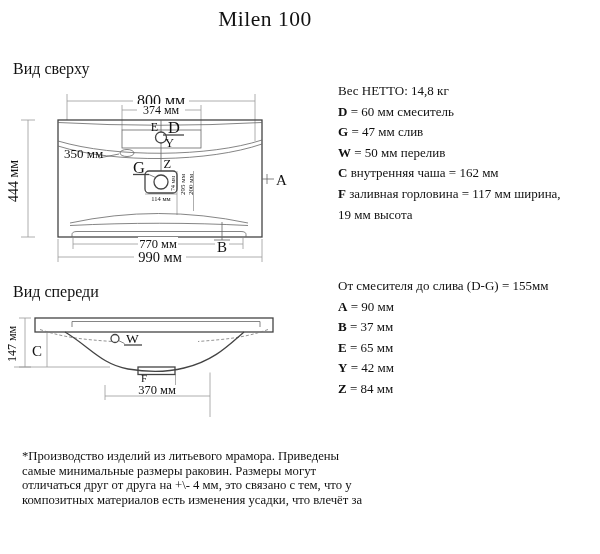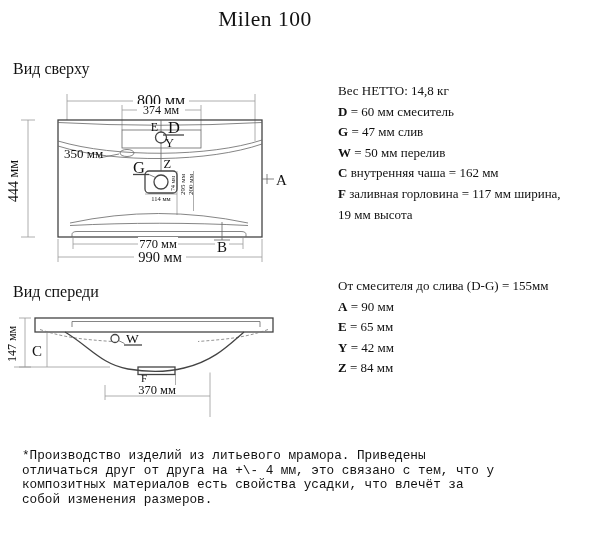--- a/index.html
+++ b/index.html
@@ -8,21 +8,21 @@
   .title{position:absolute;top:7px;left:0;width:530px;text-align:center;
          font-size:21.5px;letter-spacing:.5px;}
   .view-label{position:absolute;font-size:16px;}
   .view-label.top{left:13px;top:60px;}
   .view-label.front{left:13px;top:283px;}
   .specs{position:absolute;left:338px;font-size:13px;line-height:20.6px;white-space:nowrap;}
   .specs.block1{top:81px;}
   .specs.block2{top:269px;margin-top:7px;}
   .specs b{font-weight:bold;}
   .disclaimer{position:absolute;left:22px;top:449px;font-size:12.7px;line-height:14.7px;
-              white-space:nowrap;font-family:Liberation Mono, monospace;}
+              white-space:nowrap;}
   svg{position:absolute;left:0;}
   svg.topview{top:85px;}
   svg.frontview{top:305px;}
   svg text{font-family:"Liberation Serif","DejaVu Serif",serif;fill:#111;}
   .main{stroke:#444;stroke-width:1.3;fill:none;}
   .detail{stroke:#666;stroke-width:.8;fill:none;}
   .dim{stroke:#999;stroke-width:.8;fill:none;}
   .dash{stroke:#777;stroke-width:.8;fill:none;stroke-dasharray:3 2;}
   .mask{fill:#fff;stroke:none;}
 </style>
@@ -149,25 +149,26 @@
     <div><b>G</b><span> = 47 мм слив</span></div>
     <div><b>W</b><span> = 50 мм перелив</span></div>
     <div><b>C</b><span> внутренняя чаша = 162 мм</span></div>
     <div><b>F</b><span> заливная горловина = 117 мм ширина,</span></div>
     <div><b></b><span>19 мм высота</span></div>
   </div>
 
   <div class="specs block2">
     <div><b></b><span>От смесителя до слива (D-G) = 155мм</span></div>
     <div><b>A</b><span> = 90 мм</span></div>
+    <div><b>B</b><span> = 37 мм</span></div>
     <div><b>E</b><span> = 65 мм</span></div>
     <div><b>Y</b><span> = 42 мм</span></div>
     <div><b>Z</b><span> = 84 мм</span></div>
   </div>
 
   <div class="disclaimer">
     <div>*Производство изделий из литьевого мрамора. Приведены</div>
+    <div>самые минимальные размеры раковин. Размеры могут</div>
     <div>отличаться друг от друга на +\- 4 мм, это связано с тем, что у</div>
-    <div>композитных материалов есть свойства усадки, что влечёт за</div>
-    <div>собой изменения размеров.</div>
+    <div>композитных материалов есть изменения усадки, что влечёт за</div>
   </div>
 
 </div>
 
 </body></html>

